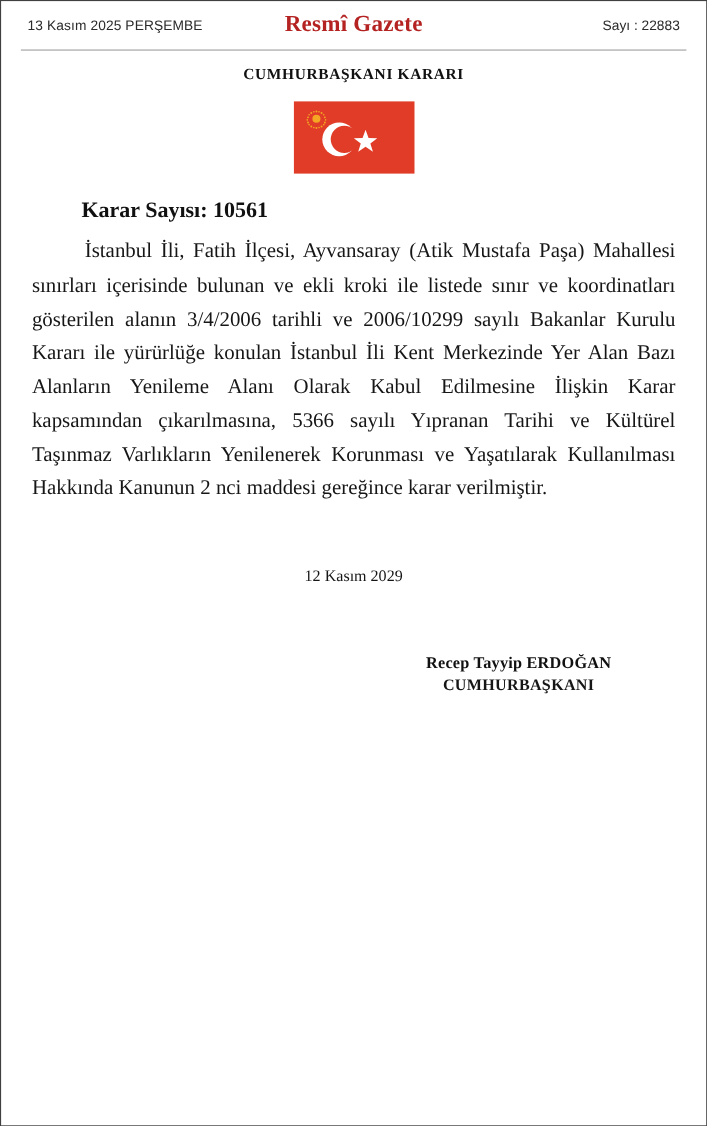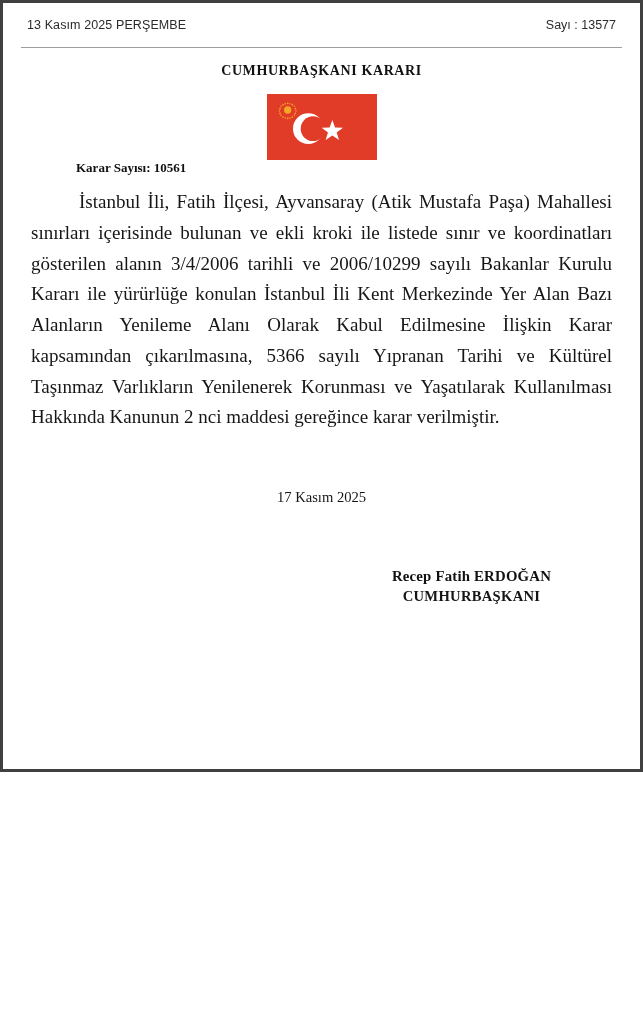--- a/index.html
+++ b/index.html
@@ -13,23 +13,23 @@
     height: 1024px;
     font-family: "Liberation Serif", "DejaVu Serif", serif;
     color: #1a1a1a;
     -webkit-font-smoothing: antialiased;
   }
 
   .page {
     position: relative;
     box-sizing: border-box;
     width: 643px;
-    height: 772px;
+    height: 1024px;
     background: #ffffff;
-    border: 3px solid #404040;
+    border: 1px solid #404040;
     overflow: hidden;
   }
 
   
   .masthead {
     position: relative;
     height: 44px;
     padding: 0 10px;
     display: flex;
     align-items: center;
@@ -91,22 +91,23 @@
     display: block;
     width: 110px;
     height: 66px;
   }
 
   
   .content {
     padding: 0 28px;
   }
   .karar-no {
+    margin-top: 22px;
     padding-left: 45px;
-    font-size: 13px;
+    font-size: 20px;
     font-weight: bold;
     color: #111111;
   }
   .body-text {
     margin-top: 11px;
     font-size: 19px;
     line-height: 1.62;
     text-align: justify;
     text-justify: inter-word;
     text-indent: 48px;
@@ -141,21 +142,22 @@
     font-weight: bold;
   }
 </style>
 </head>
 <body>
 
 <div class="page">
 
   <div class="masthead">
     <div class="masthead-date">13 Kasım 2025 PERŞEMBE</div>
-    <div class="masthead-issue">Sayı : 13577</div>
+    <div class="masthead-title">Resmî Gazete</div>
+    <div class="masthead-issue">Sayı : 22883</div>
   </div>
   <div class="masthead-rule"></div>
 
   <div class="doc-heading">CUMHURBAŞKANI KARARI</div>
 
   <div class="flag-wrap">
     <svg class="flag" viewBox="0 0 330 198">
       <rect x="0" y="0" width="330" height="198" fill="#e03c28"></rect>
 
       <g>
@@ -189,21 +191,21 @@
 
       <polygon fill="#ffffff" points="196,78 204.2,100.4 228,100.9 209.1,115.4 216.1,138.2 196,124.4 175.9,138.2 182.9,115.4 164,100.9 187.8,100.4"></polygon>
     </svg>
   </div>
 
   <div class="content">
     <div class="karar-no">Karar Sayısı: 10561</div>
 
     <p class="body-text">İstanbul İli, Fatih İlçesi, Ayvansaray (Atik Mustafa Paşa) Mahallesi sınırları içerisinde bulunan ve ekli kroki ile listede sınır ve koordinatları gösterilen alanın 3/4/2006 tarihli ve 2006/10299 sayılı Bakanlar Kurulu Kararı ile yürürlüğe konulan İstanbul İli Kent Merkezinde Yer Alan Bazı Alanların Yenileme Alanı Olarak Kabul Edilmesine İlişkin Karar kapsamından çıkarılmasına, 5366 sayılı Yıpranan Tarihi ve Kültürel Taşınmaz Varlıkların Yenilenerek Korunması ve Yaşatılarak Kullanılması Hakkında Kanunun 2 nci maddesi gereğince karar verilmiştir.</p>
 
-    <div class="decision-date">17 Kasım 2025</div>
+    <div class="decision-date">12 Kasım 2029</div>
 
     <div class="signature">
-      <div class="signature-name">Recep Fatih ERDOĞAN</div>
+      <div class="signature-name">Recep Tayyip ERDOĞAN</div>
       <div class="signature-title">CUMHURBAŞKANI</div>
     </div>
   </div>
 
 </div>
 
 </body></html>

